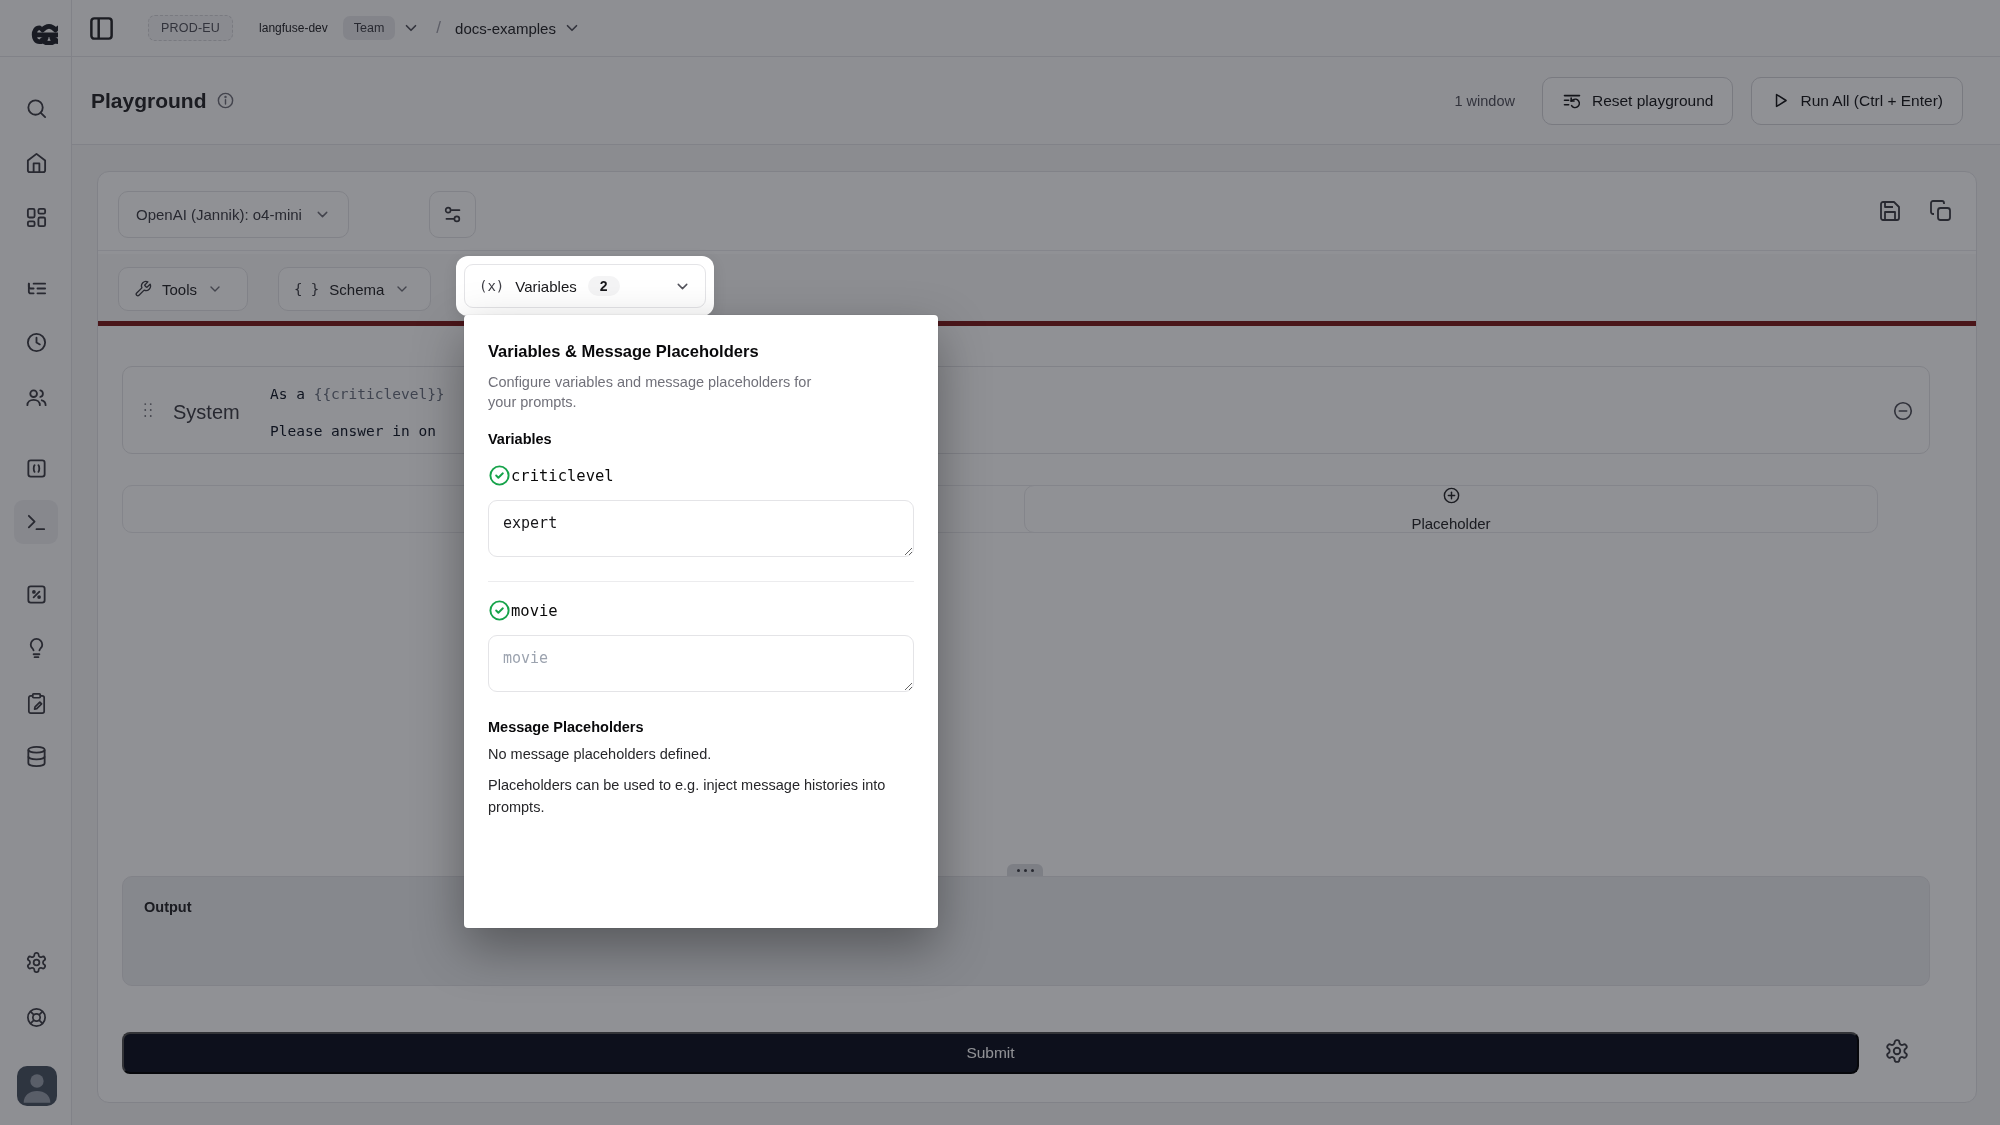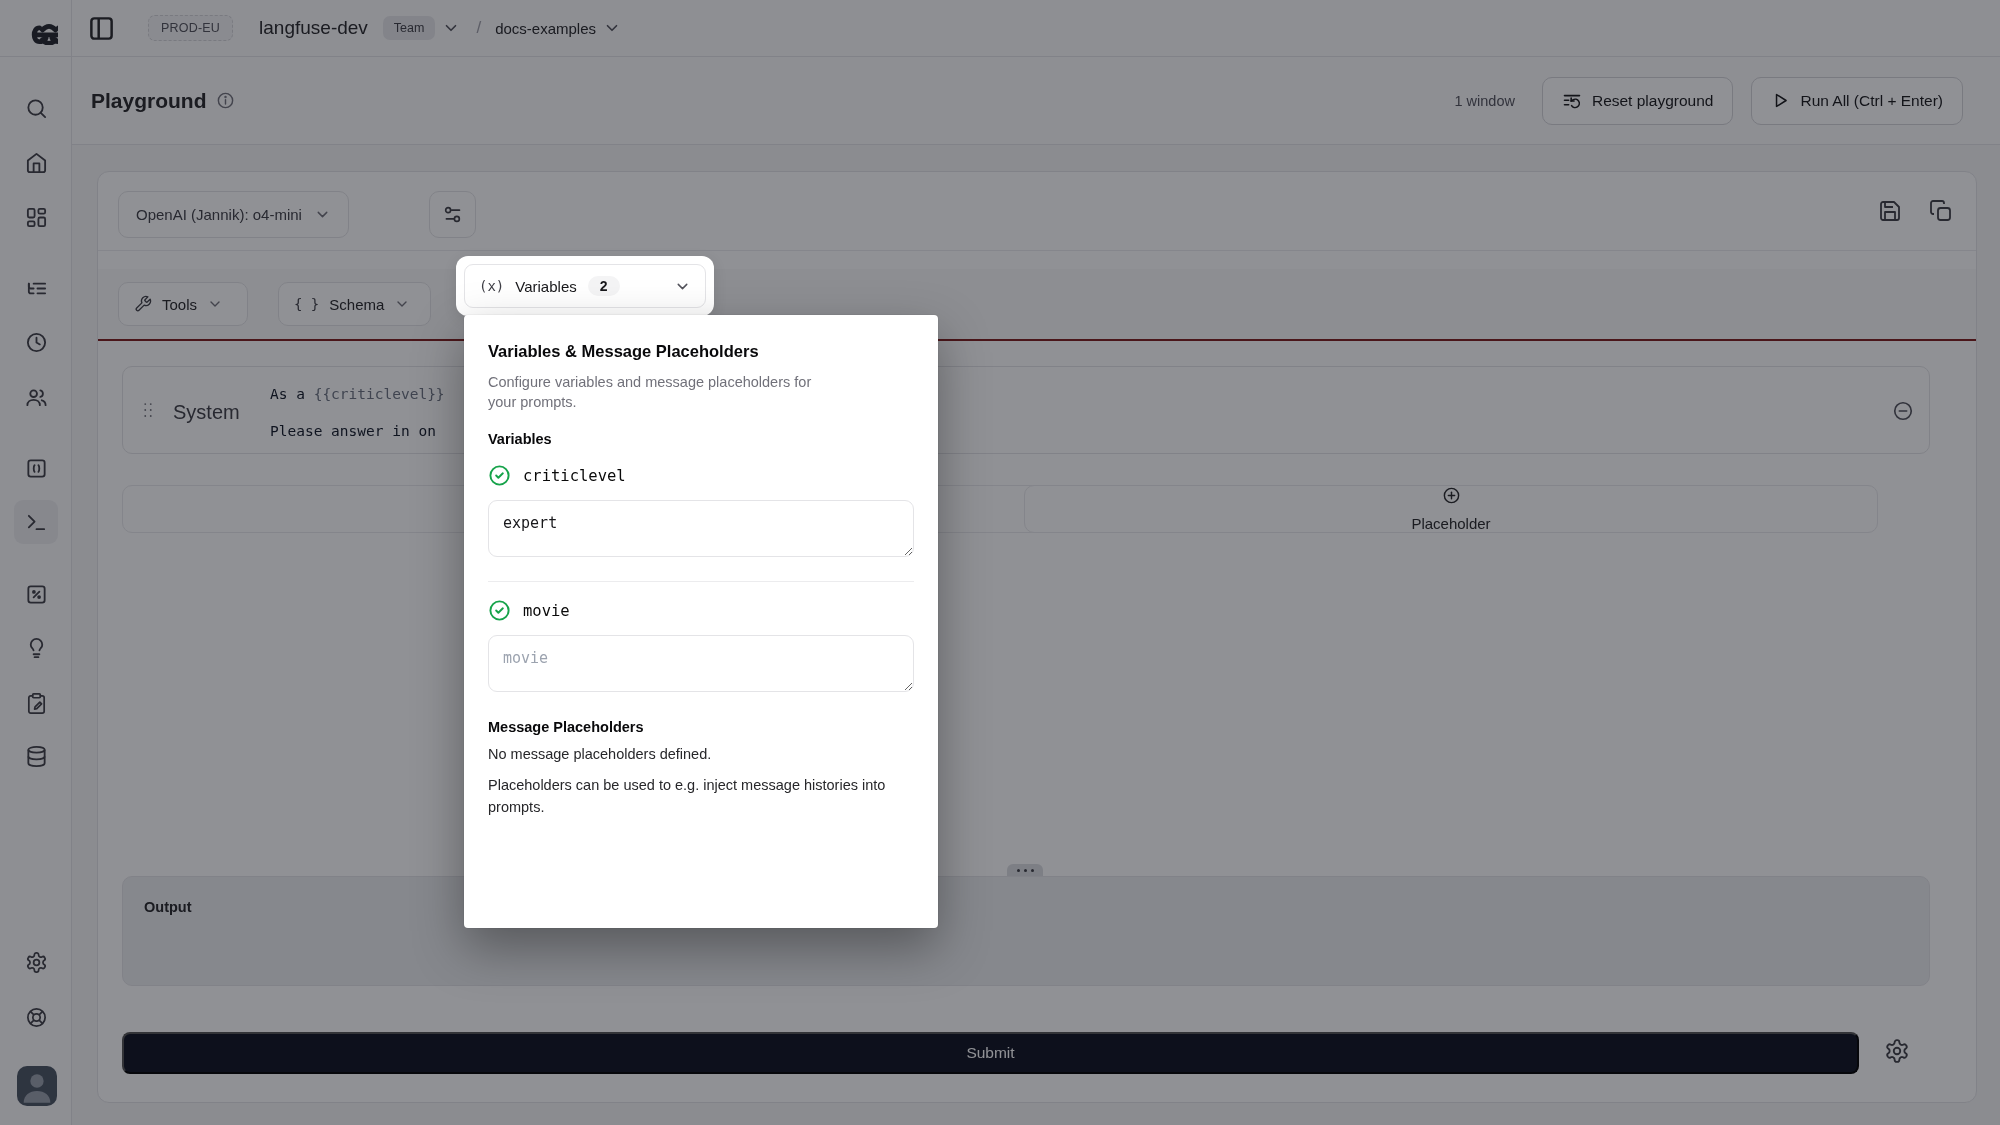--- a/index.html
+++ b/index.html
@@ -9,21 +9,21 @@
 
   
   .topbar { position:absolute; left:0; top:0; width:2000px; height:57px; background:#fbfbfc;
             border-bottom:1px solid #e4e4e7; display:flex; align-items:center; z-index:10; }
   .topbar .vdiv { position:absolute; left:71px; top:0; width:1px; height:57px; background:#e4e4e7; }
   .logo { margin-left:22px; width:38px; height:34px; flex:0 0 auto; }
   .panel-toggle { margin-left:26px; width:30px; height:30px; display:flex; align-items:center; justify-content:center;
                   border-radius:6px; cursor:pointer; color:#27272a; }
   .env-badge { margin-left:32px; font-size:12.5px; color:#52525b; background:#f4f4f5;
                border:1px dashed #d4d4d8; border-radius:7px; padding:5px 12px; letter-spacing:.2px; }
-  .org-name { margin-left:26px; font-size:19px; font-weight:500; color:#27272a; }
+  .org-name { margin-left:26px; font-size:12px; font-weight:500; color:#27272a; }
   .role-badge { margin-left:15px; font-size:12.5px; color:#3f3f46; background:#e7e7ea; border-radius:7px; padding:5px 11px; }
   .tb-chev { margin-left:7px; color:#52525b; }
   .crumb-sep { margin-left:16px; font-size:17px; color:#a1a1aa; }
   .proj-name { margin-left:14px; font-size:15px; font-weight:500; color:#27272a; }
 
   
   .pageheader { position:absolute; left:72px; top:57px; width:1928px; height:88px; background:#fbfbfc;
                 border-bottom:1px solid #e4e4e7; display:flex; align-items:center; padding:0 37px 0 19px; z-index:5; }
   .page-title { font-size:21px; font-weight:700; color:#27272a; }
   .info-ic { margin-left:9px; color:#71717a; display:flex; }
@@ -48,22 +48,22 @@
           border:1px solid #e4e4e7; border-radius:12px; }
   .model-row { position:absolute; left:0; top:0; width:100%; height:79px; border-bottom:1px solid #ebebee; }
   .model-btn { position:absolute; left:20px; top:19px; height:47px; padding:0 17px; border:1px solid #e4e4e7;
                background:#fff; border-radius:10px; display:flex; align-items:center; gap:12px; font-size:15px;
                color:#3f3f46; cursor:pointer; }
   .sliders-btn { position:absolute; left:331px; top:19px; width:47px; height:47px; border:1px solid #e4e4e7;
                  background:#fff; border-radius:10px; display:flex; align-items:center; justify-content:center;
                  color:#3f3f46; cursor:pointer; }
   .win-icon { position:absolute; top:27px; color:#3f3f46; cursor:pointer; }
 
-  .toolbar-row { position:absolute; left:0; top:97px; width:100%; height:72px; background:#fafafa;
-                 border-bottom:2px solid #7f1d1d; border-radius:0; }
+  .toolbar-row { position:absolute; left:0; top:82px; width:100%; height:72px; background:#fafafa;
+                 border-bottom:5px solid #7f1d1d; border-radius:0; }
   .tbtn { position:absolute; top:13px; height:44px; border:1px solid #e4e4e7; background:#fff; border-radius:10px;
           display:flex; align-items:center; gap:10px; padding:0 15px; font-size:15px; font-weight:500;
           color:#27272a; cursor:pointer; }
   .glyph { font-family:"DejaVu Sans Mono", monospace; font-size:14px; color:#3f3f46; }
 
   .system-row { position:absolute; left:24px; top:194px; width:1808px; height:88px; border:1px solid #e4e4e7;
                 border-radius:10px; }
   .grip { position:absolute; left:14px; top:32px; color:#71717a; cursor:grab; }
   .sys-role { position:absolute; left:50px; top:34px; font-size:20px; font-weight:500; color:#3f3f46; }
   .sys-text { position:absolute; left:147px; top:9px; font-family:"DejaVu Sans Mono", monospace; font-size:14.5px;
@@ -102,21 +102,21 @@
   .count-badge { background:#f4f4f5; border-radius:999px; padding:2px 12px; font-size:14px; font-weight:600;
                  color:#18181b; }
   .var-btn .chev { margin-left:auto; color:#52525b; }
 
   .popover { position:absolute; left:464px; top:315px; width:474px; height:613px; background:#fff;
              border-radius:4px; z-index:61; box-shadow:0 20px 50px rgba(0,0,0,0.35), 0 0 0 1px rgba(0,0,0,0.03);
              padding:27px 24px; font-size:14.5px; }
   .pop-title { font-size:16.5px; font-weight:700; color:#09090b; margin-bottom:11px; }
   .pop-desc { color:#71717a; line-height:1.38; max-width:352px; margin-bottom:19px; }
   .pop-h4 { font-size:14.5px; font-weight:700; color:#09090b; }
-  .var-name-row { display:flex; align-items:center; gap:12px; margin:17px 0 13px; }
+  .var-name-row { display:flex; align-items:center; margin:17px 0 13px; }
   .var-name { font-family:"DejaVu Sans Mono", monospace; font-size:15.5px; color:#0a0a0a; }
   .check { color:#16a34a; display:flex; }
   .var-input { width:100%; height:57px; border:1px solid #e4e4e7; border-radius:9px; padding:13px 14px;
                font-family:"DejaVu Sans Mono", monospace; font-size:15px; color:#18181b; resize:vertical;
                background:#fff; outline:none; }
   .var-input::placeholder { color:#9ca3af; }
   .var-divider { border:none; border-top:1px solid #ececee; margin:21px 0 3px; }
   .ph-heading { margin-top:24px; }
   .ph-empty { margin:11px 0 13px; color:#27272a; }
   .ph-help { color:#27272a; line-height:1.5; max-width:402px; }

